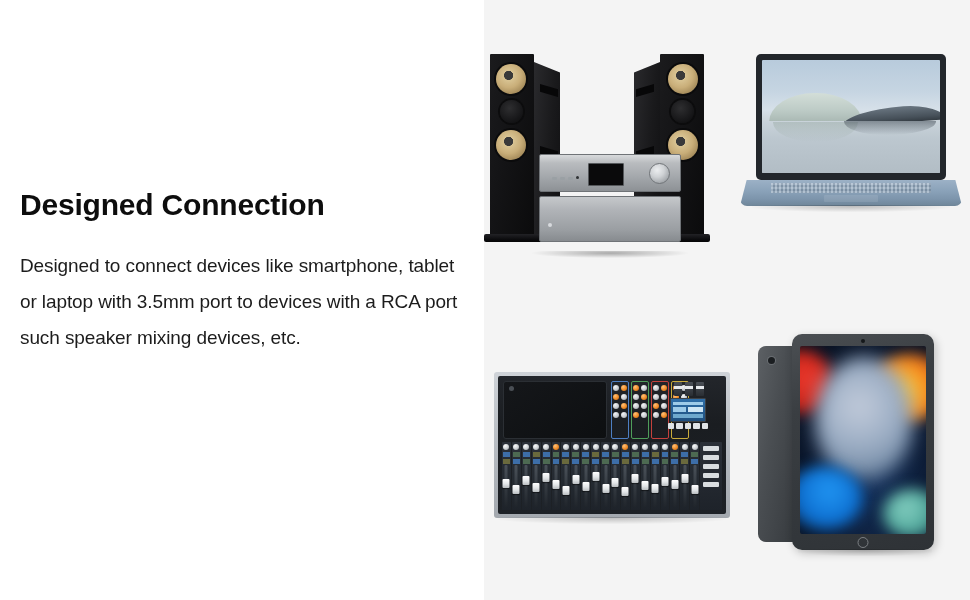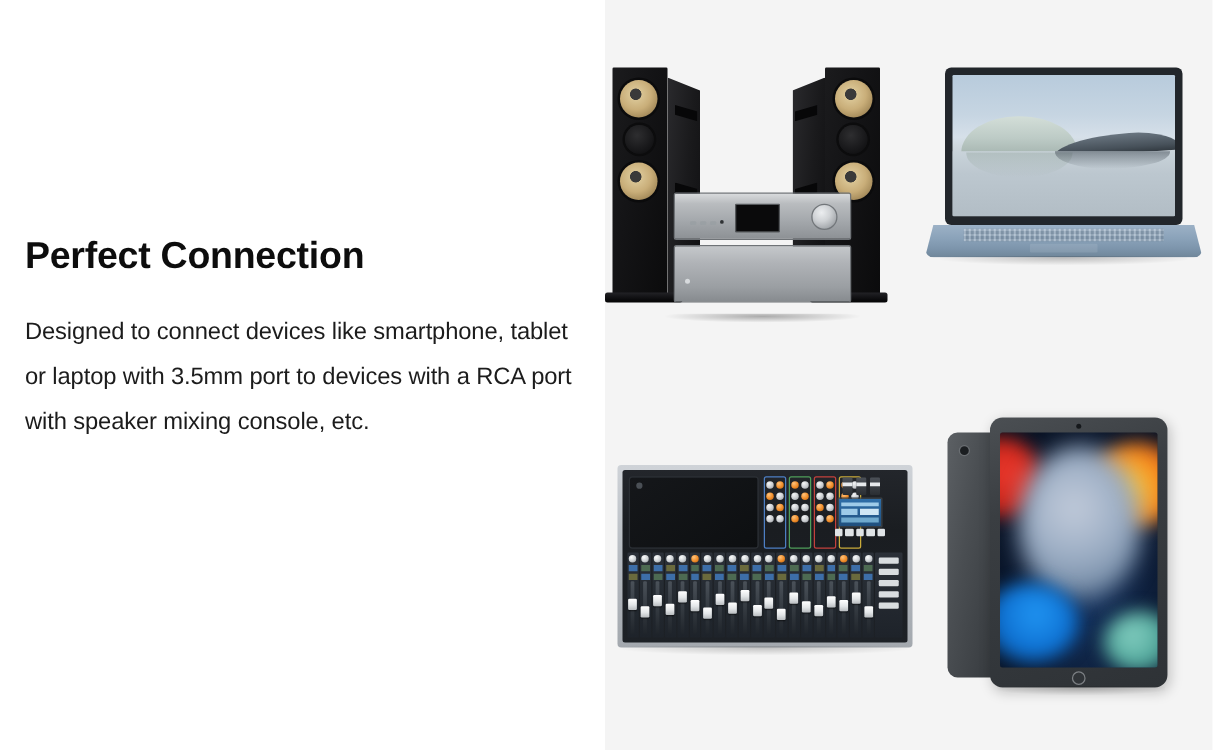--- a/index.html
+++ b/index.html
@@ -573,22 +573,22 @@
     background: radial-gradient(ellipse at 50% 20%, rgba(0,0,0,0.18) 0%, rgba(0,0,0,0) 78%);
   }
 </style>
 </head>
 <body>
 
 <div class="page">
 
   <div class="text-pane">
     <div class="text-block">
-      <h1 class="headline">Perfect Connection</h1>
-      <p class="bodytext">Designed to connect devices like smartphone, tablet or laptop with 3.5mm port to devices with a RCA port with speaker mixing console, etc.</p>
+      <h1 class="headline">Designed Connection</h1>
+      <p class="bodytext">Designed to connect devices like smartphone, tablet or laptop with 3.5mm port to devices with a RCA port such speaker mixing devices, etc.</p>
     </div>
   </div>
 
   <div class="image-pane">
 
     <div class="tile" id="speaker-system">
 
       <div class="spk spk-left">
         <div class="spk-side">
           <span class="chev c1"></span>

